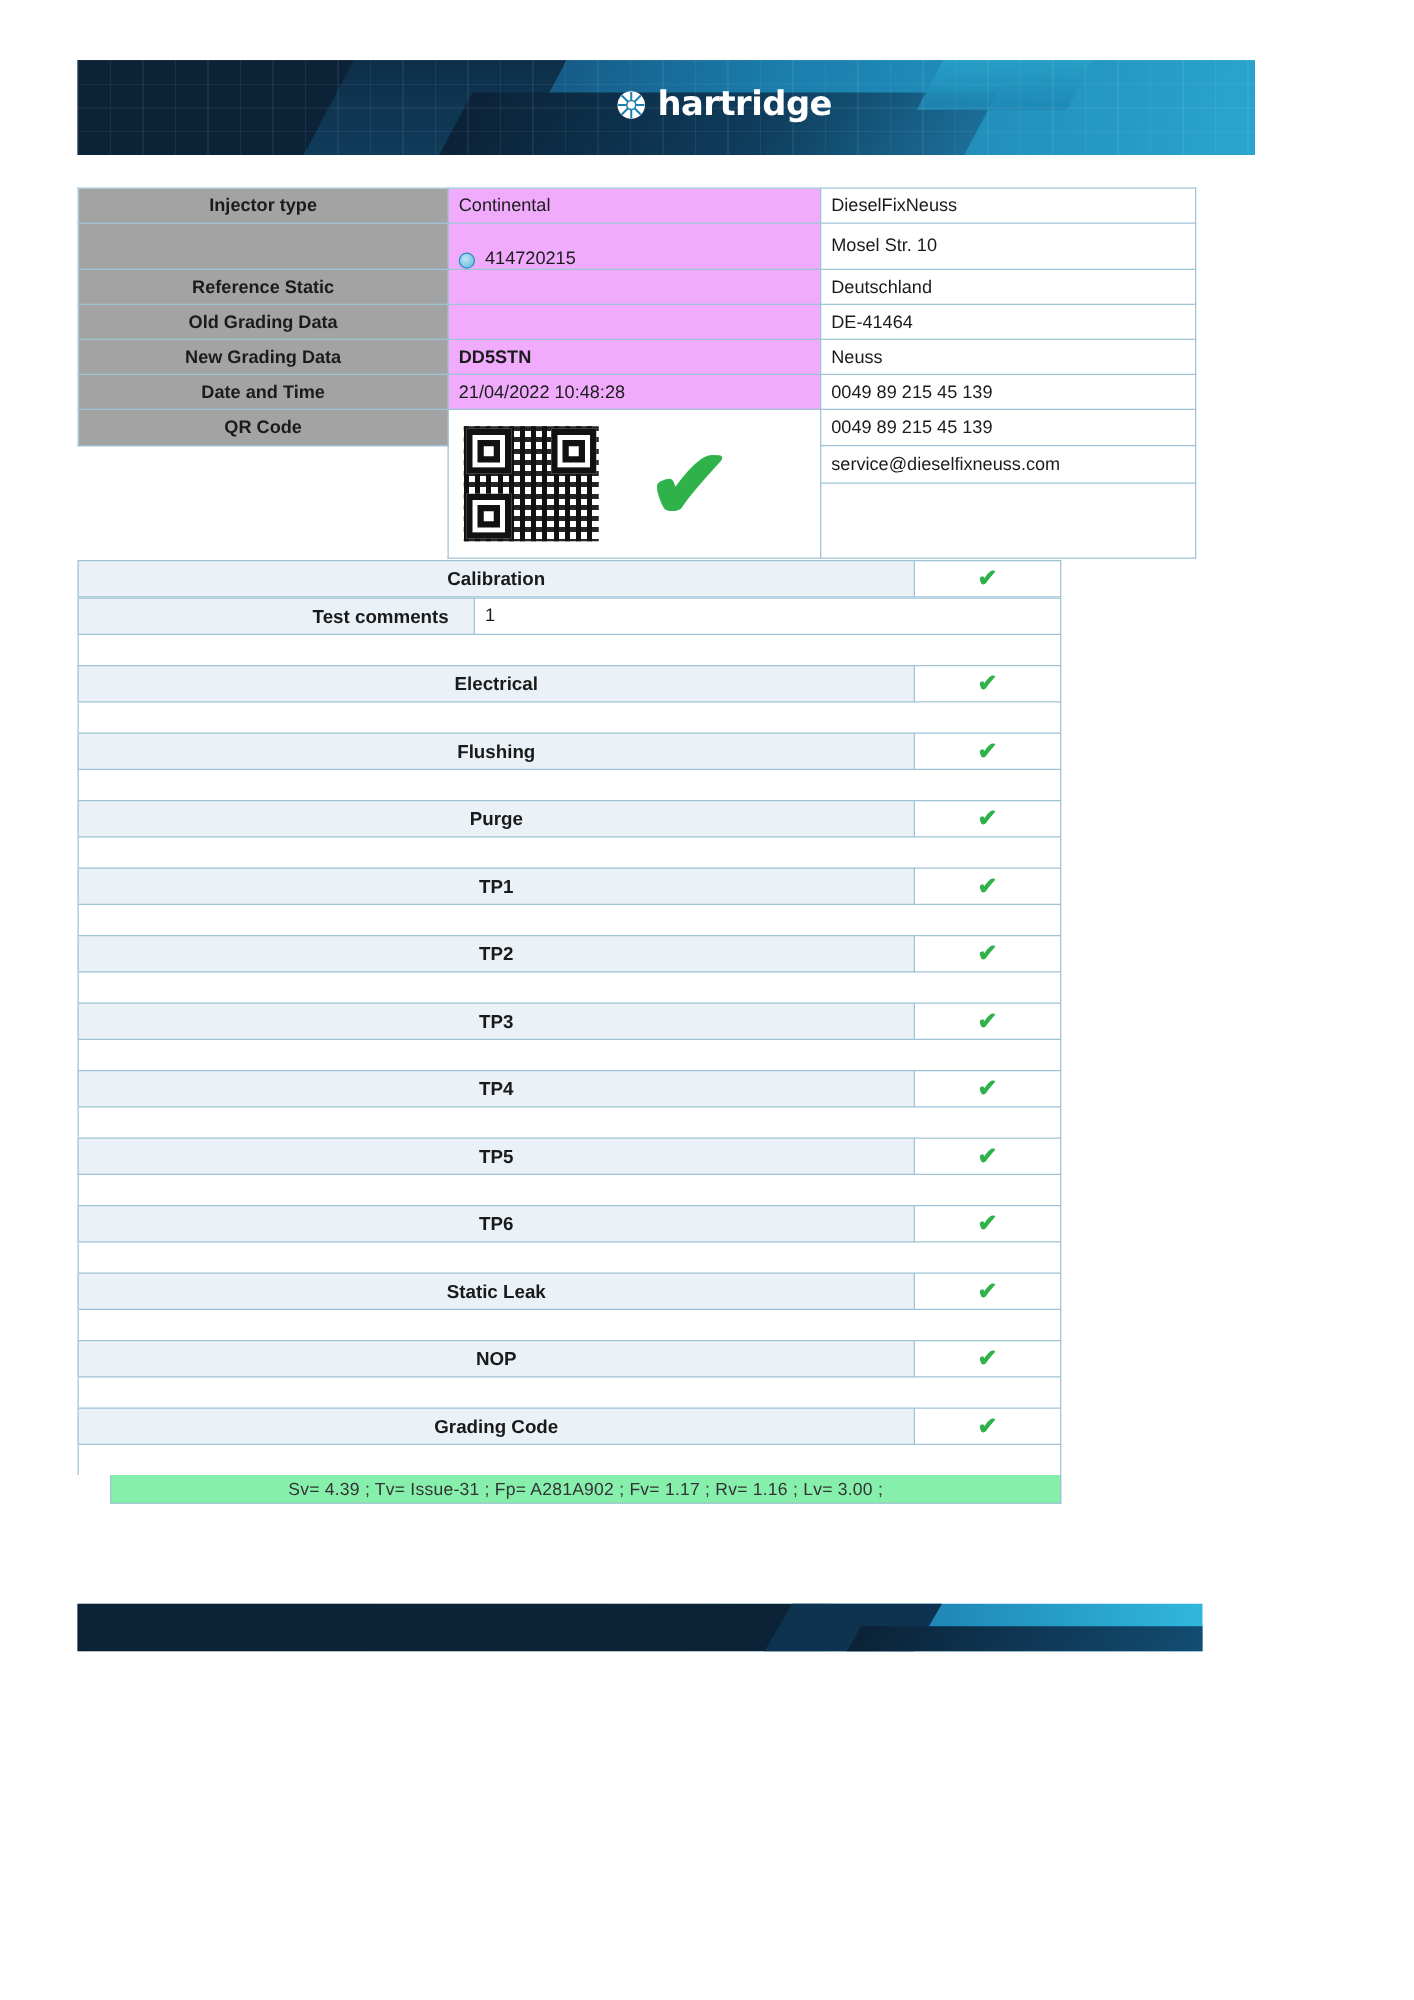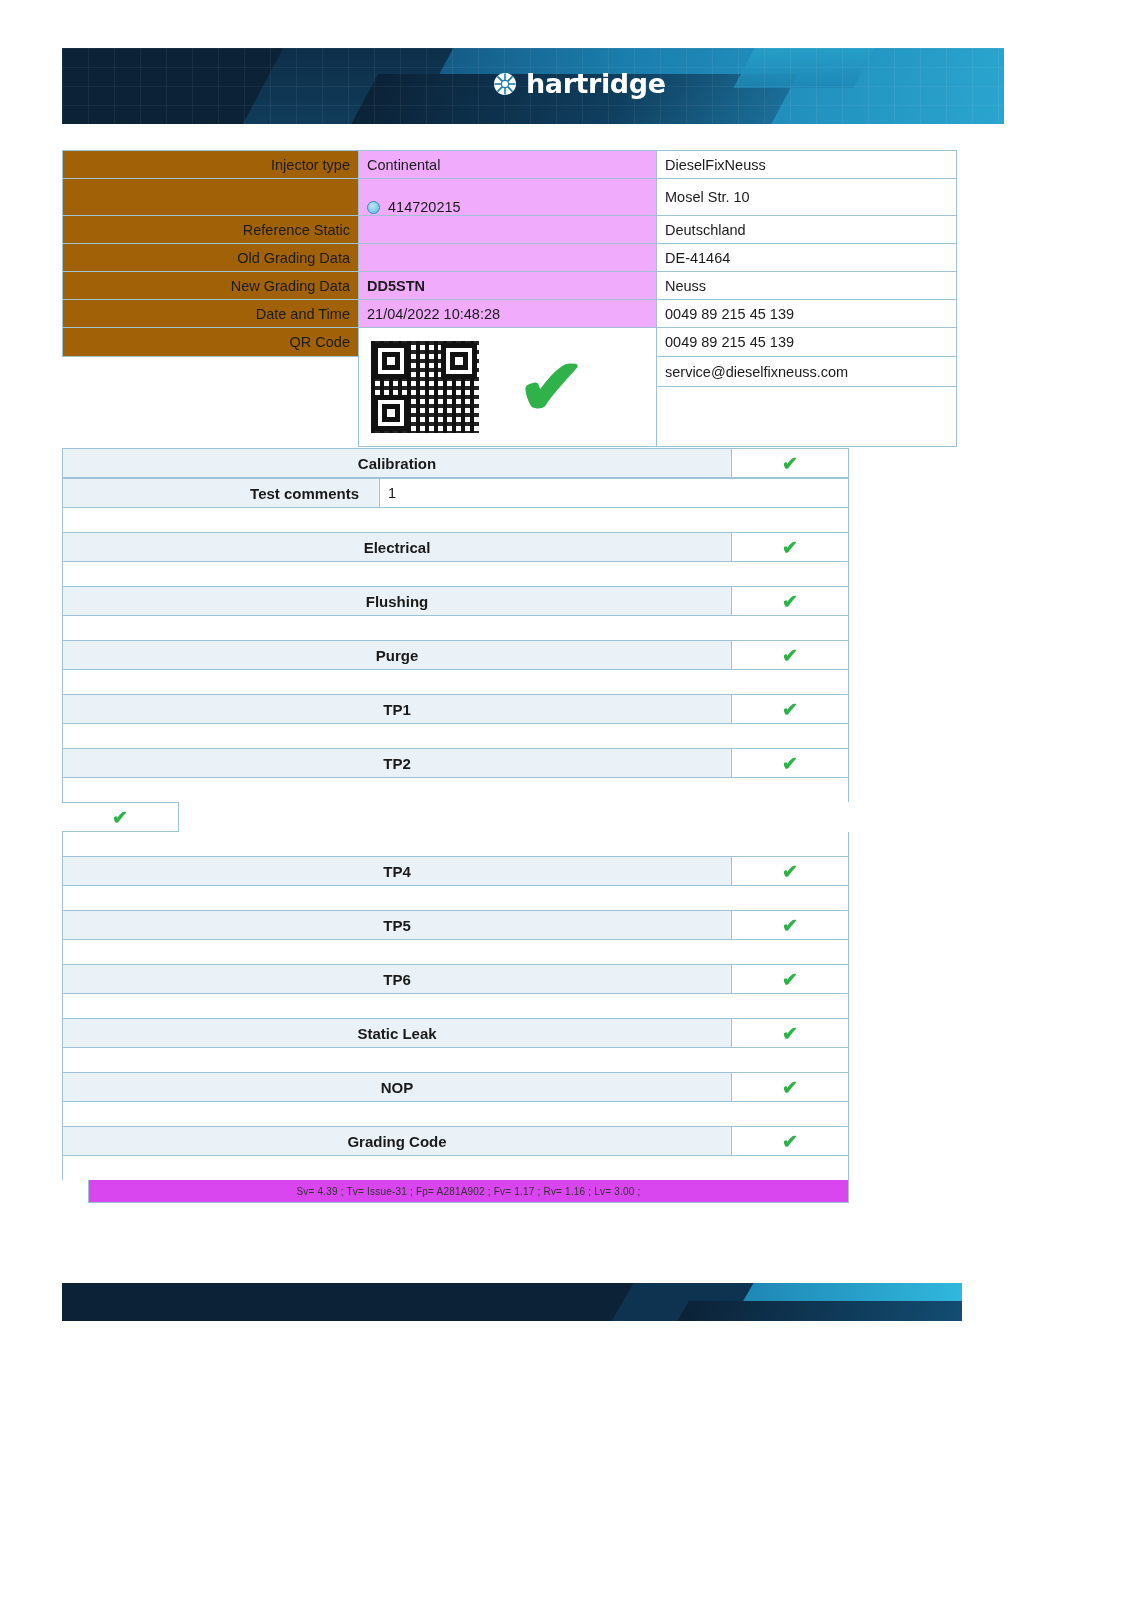--- a/index.html
+++ b/index.html
@@ -115,34 +115,34 @@
   }
   .top-table td {
     border: 1px solid #9fc3d6;
     height: 27px;
     padding: 0 8px;
     font-size: 14.5px;
     color: #1b1b1b;
     vertical-align: middle;
   }
   .label-cell {
-    text-align: right;
-    font-weight: normal;
-    background: #a16207;
+    text-align: center;
+    font-weight: bold;
+    background: #a3a3a3;
     color: #1a1a1a;
     font-size: 15px;
   }
   .plain-cell { background: #f0abfc; }
   .val-bold { font-weight: bold; }
   .addr-cell { background: #ffffff; }
   .blank-cell { border: none !important; background: transparent !important; }
 
   .inj-sub {
     display: flex;
-    align-items: center;
+    align-items: flex-end;
     gap: 8px;
     margin-top: 20px;
   }
   .inj-bullet {
     width: 11px; height: 11px;
     border-radius: 50%;
     border: 1px solid #2a8fbd;
     background: radial-gradient(circle at 40% 35%, #bfe6f5, #5bb7da);
     display: inline-block;
     flex: 0 0 auto;
@@ -273,25 +273,25 @@
     align-items: center;
     padding-left: 8px;
     font-size: 14.5px;
     color: #1a1a1a;
     box-sizing: border-box;
   }
   .footnote {
     height: 22px;
     border: 1px solid #9fc3d6;
     border-top: none;
-    background: #d946ef;
+    background: #86efac;
     display: flex;
     align-items: center;
     justify-content: center;
-    font-size: 10px;
+    font-size: 14px;
     color: #333;
     letter-spacing: .2px;
     margin-left: 26px;
   }
 </style>
 </head>
 <body>
 
 <div class="header-banner">
   <div class="swoosh-a"></div>
@@ -419,20 +419,21 @@
   </div>
   <div class="res-gap"></div>
 
   <div class="res-row">
     <div class="res-title">TP2</div>
     <div class="res-status">✔</div>
   </div>
   <div class="res-gap"></div>
 
   <div class="res-row">
+    <div class="res-title">TP3</div>
     <div class="res-status">✔</div>
   </div>
   <div class="res-gap"></div>
 
   <div class="res-row">
     <div class="res-title">TP4</div>
     <div class="res-status">✔</div>
   </div>
   <div class="res-gap"></div>
 

